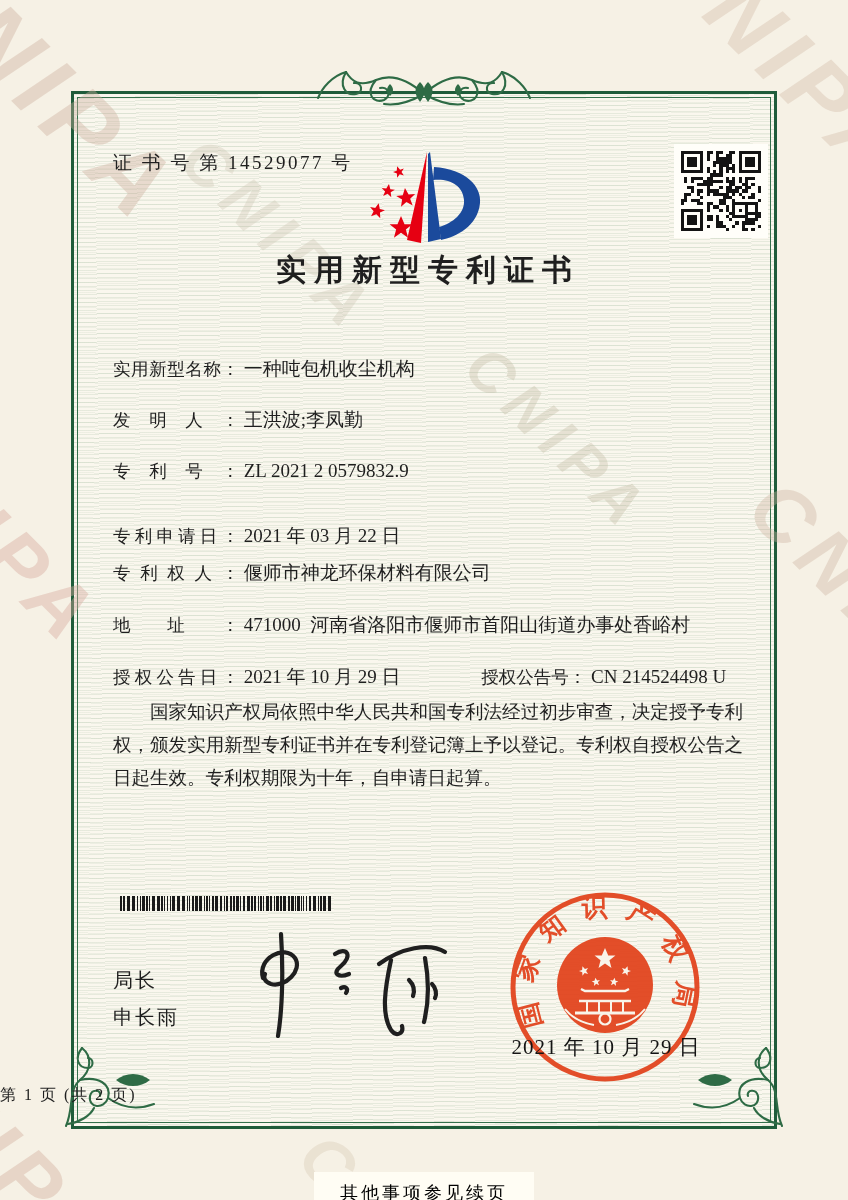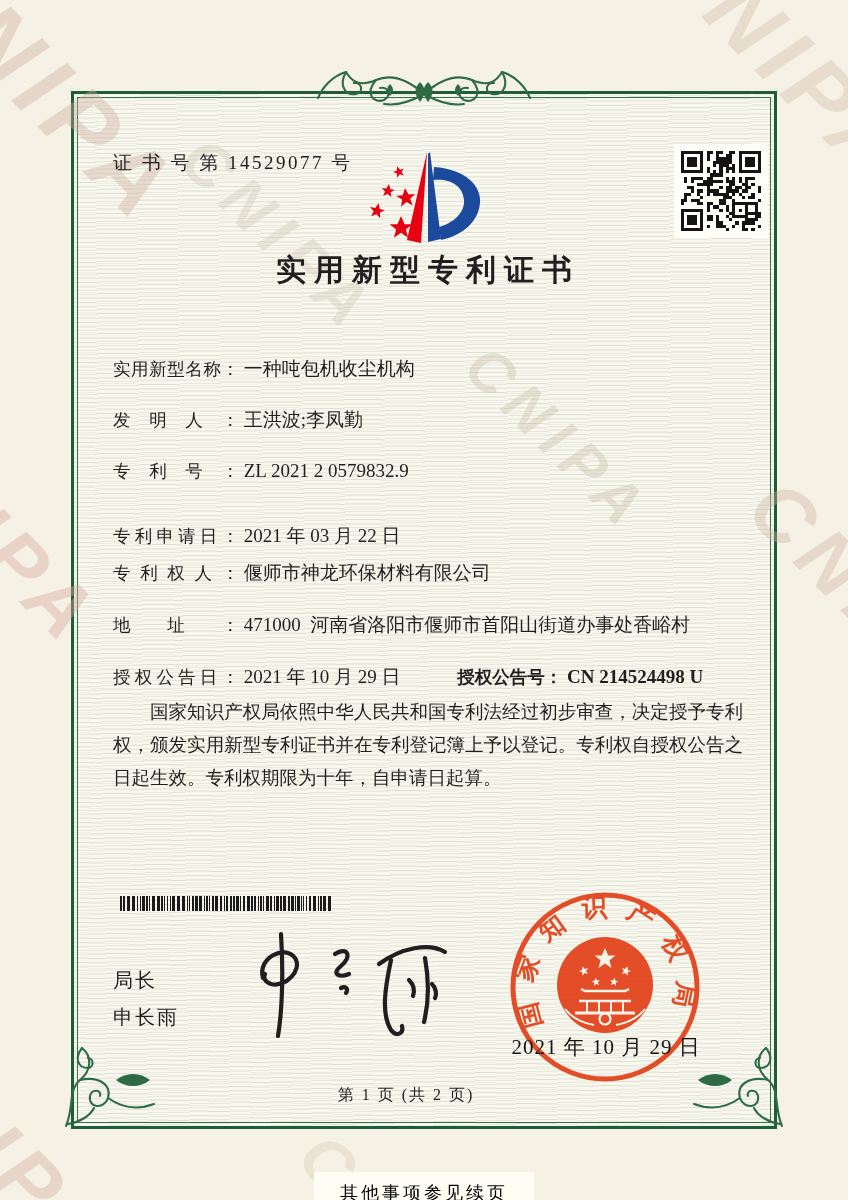--- a/index.html
+++ b/index.html
@@ -41,34 +41,34 @@
   .abs{position:absolute;}
 
   .cert-no{left:113px;top:150px;font-size:19px;letter-spacing:2.5px;white-space:pre;}
   .logo{left:344px;top:140px;}
   .qr-box{left:674px;top:144px;width:94px;height:94px;background:#fffef9;display:flex;align-items:center;justify-content:center;}
   .title{left:0;top:250px;width:848px;text-align:center;font-size:30px;font-weight:700;letter-spacing:8px;padding-left:8px;}
 
   .row{left:113px;width:640px;font-size:19px;line-height:26px;white-space:nowrap;}
   .flabel{display:inline-block;width:126px;text-align:justify;text-align-last:justify;font-size:17.5px;vertical-align:baseline;font-family:Liberation Serif, serif;}
   .fvalue{white-space:pre-wrap;}
-  .grant2{margin-left:52px;font-weight:bold;}
+  .grant2{margin-left:76px;}
   .flabel2{font-size:17.5px;}
 
   .paras{left:113px;top:696px;width:630px;font-size:18.5px;line-height:33px;text-align:justify;}
   .paras p{text-indent:2em;}
 
   .barcode{left:120px;top:896px;}
   .director{left:113px;top:962px;font-family:"Liberation Sans",sans-serif;font-size:20px;line-height:37px;letter-spacing:2px;}
   .sig{left:233px;top:928px;}
 
   .seal{left:506px;top:888px;opacity:.95;}
   .seal-date{left:498px;top:1033px;width:216px;text-align:center;font-size:21px;letter-spacing:1px;color:#141414;z-index:4;white-space:pre;}
 
-  .page-footer{left:0;top:1085px;width:812px;text-align:center;font-size:16px;letter-spacing:2px;white-space:pre;}
+  .page-footer{left:0;top:1085px;width:812px;font-size:16px;letter-spacing:2px;white-space:pre;}
   .note-box{left:50%;top:1140px;transform:translateX(-50%);background:#fffdf4;padding:9px 26px;font-size:18px;letter-spacing:3px;z-index:4;margin-top:32px;}
 
   .fill-red{fill:var(--logo_red)} .fill-blue{fill:var(--logo_blue)}
   .seal-red-s{stroke:var(--seal_red)} .seal-red-f{fill:var(--seal_red)}
   .green-s{stroke:#2e6b45;fill:none;stroke-width:2.1;stroke-linecap:round}
   .green-f{fill:#2e6b45;stroke:none}
   .seal-ring-text{fill:var(--seal_red);font-weight:700;font-size:25.5px;font-family:"Liberation Serif",serif;}
 </style>
 </head>
 <body>

